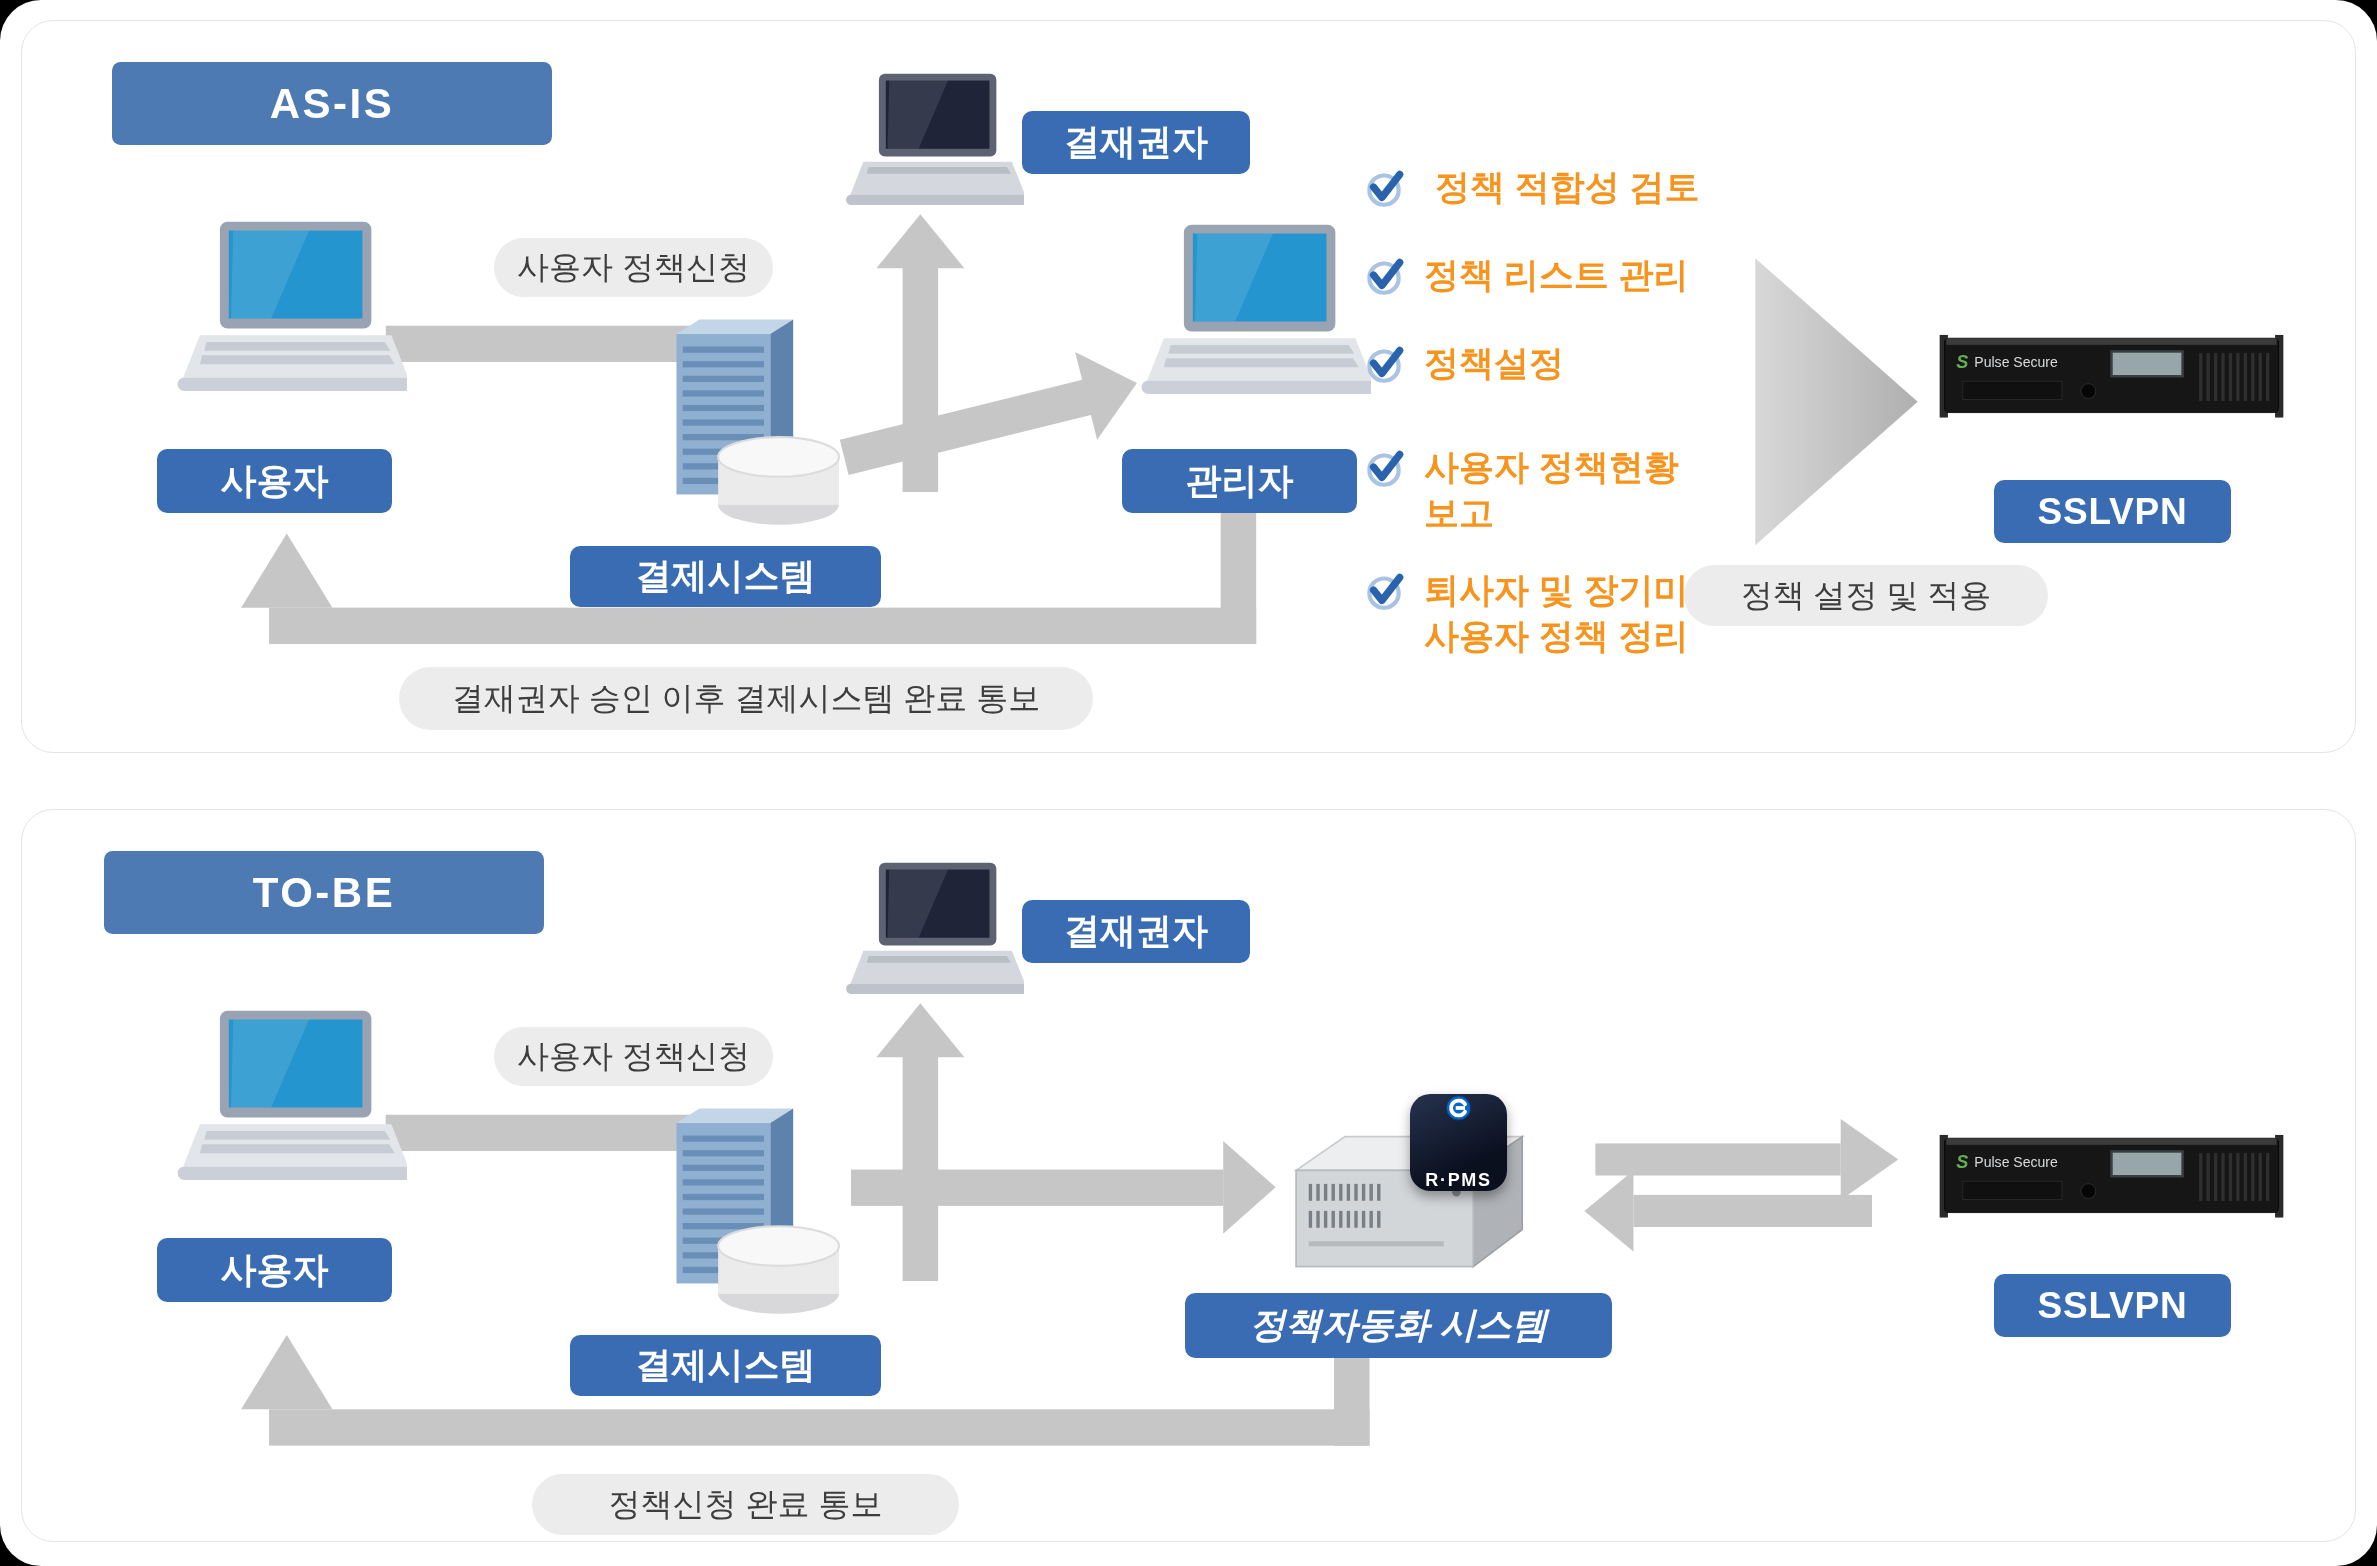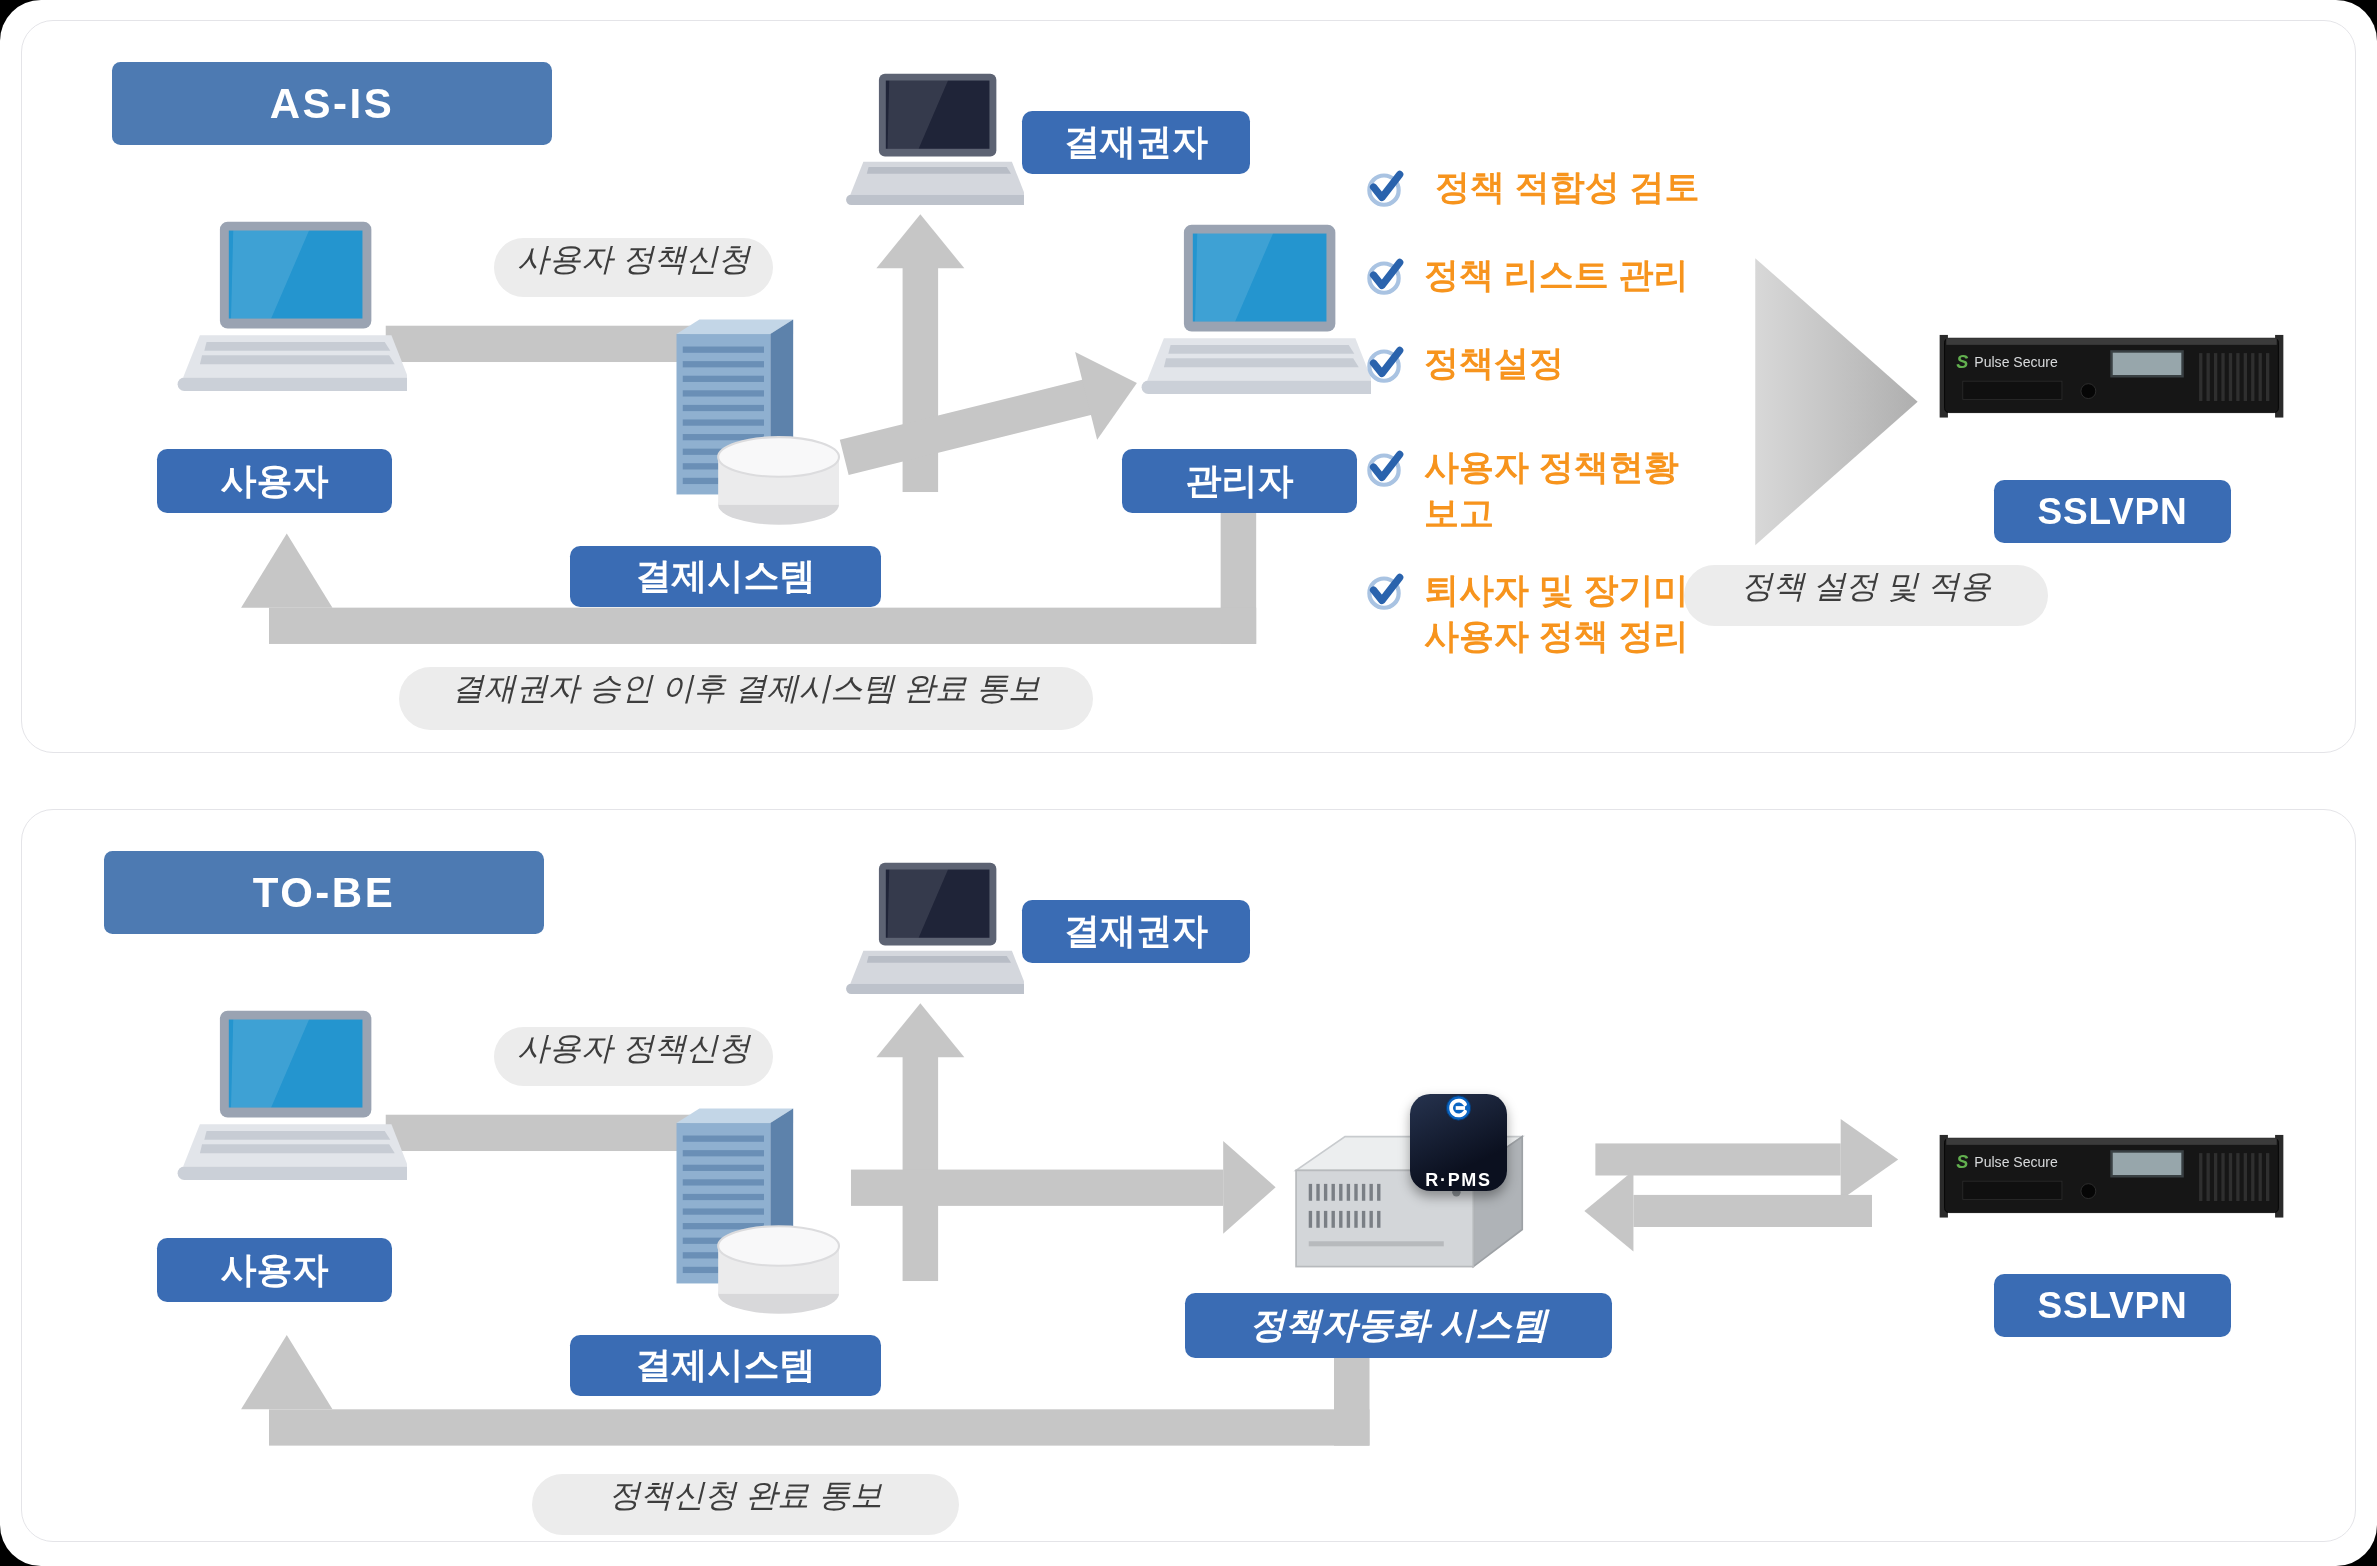--- a/index.html
+++ b/index.html
@@ -19,22 +19,22 @@
   .node { position: absolute; z-index: 2; }
   .node svg { width: 100%; height: 100%; display: block; }
   .badge {
     position: absolute; z-index: 3; display: flex; align-items: center; justify-content: center;
     color: #fff; background: #3a6cb4; border-radius: 10.2px; font-weight: 700;
   }
   .header-badge { background: #4d7ab2; border-radius: 8.5px; font-size: 42px; letter-spacing: 2.5px; font-weight: 600; }
   .node-badge { font-size: 36px; }
   .sslvpn-badge { font-size: 37px; letter-spacing: 0.8px; }
   .pill {
-    position: absolute; z-index: 3; display: flex; align-items: flex-start; justify-content: center;
-    background: #ececec; border-radius: 845px; color: #3d3d3d; font-size: 32px; font-weight: 500; font-style: italic;
+    position: absolute; z-index: 3; display: flex; align-items: center; justify-content: center;
+    background: #ececec; border-radius: 845px; color: #3d3d3d; font-size: 32px; font-weight: 500;
   }
   .check-item {
     position: absolute; z-index: 3; display: flex; gap: 17px; align-items: flex-start;
     color: #f7941d; font-size: 35px; font-weight: 700; line-height: 1.3;
   }
   .check-item svg { width: 46px; height: 46px; flex: none; }
   .check-text { white-space: pre-line; }
   .rpms {
     position: absolute; z-index: 4; display: flex; flex-direction: column; align-items: center;
     justify-content: center; gap: 2.5px;

